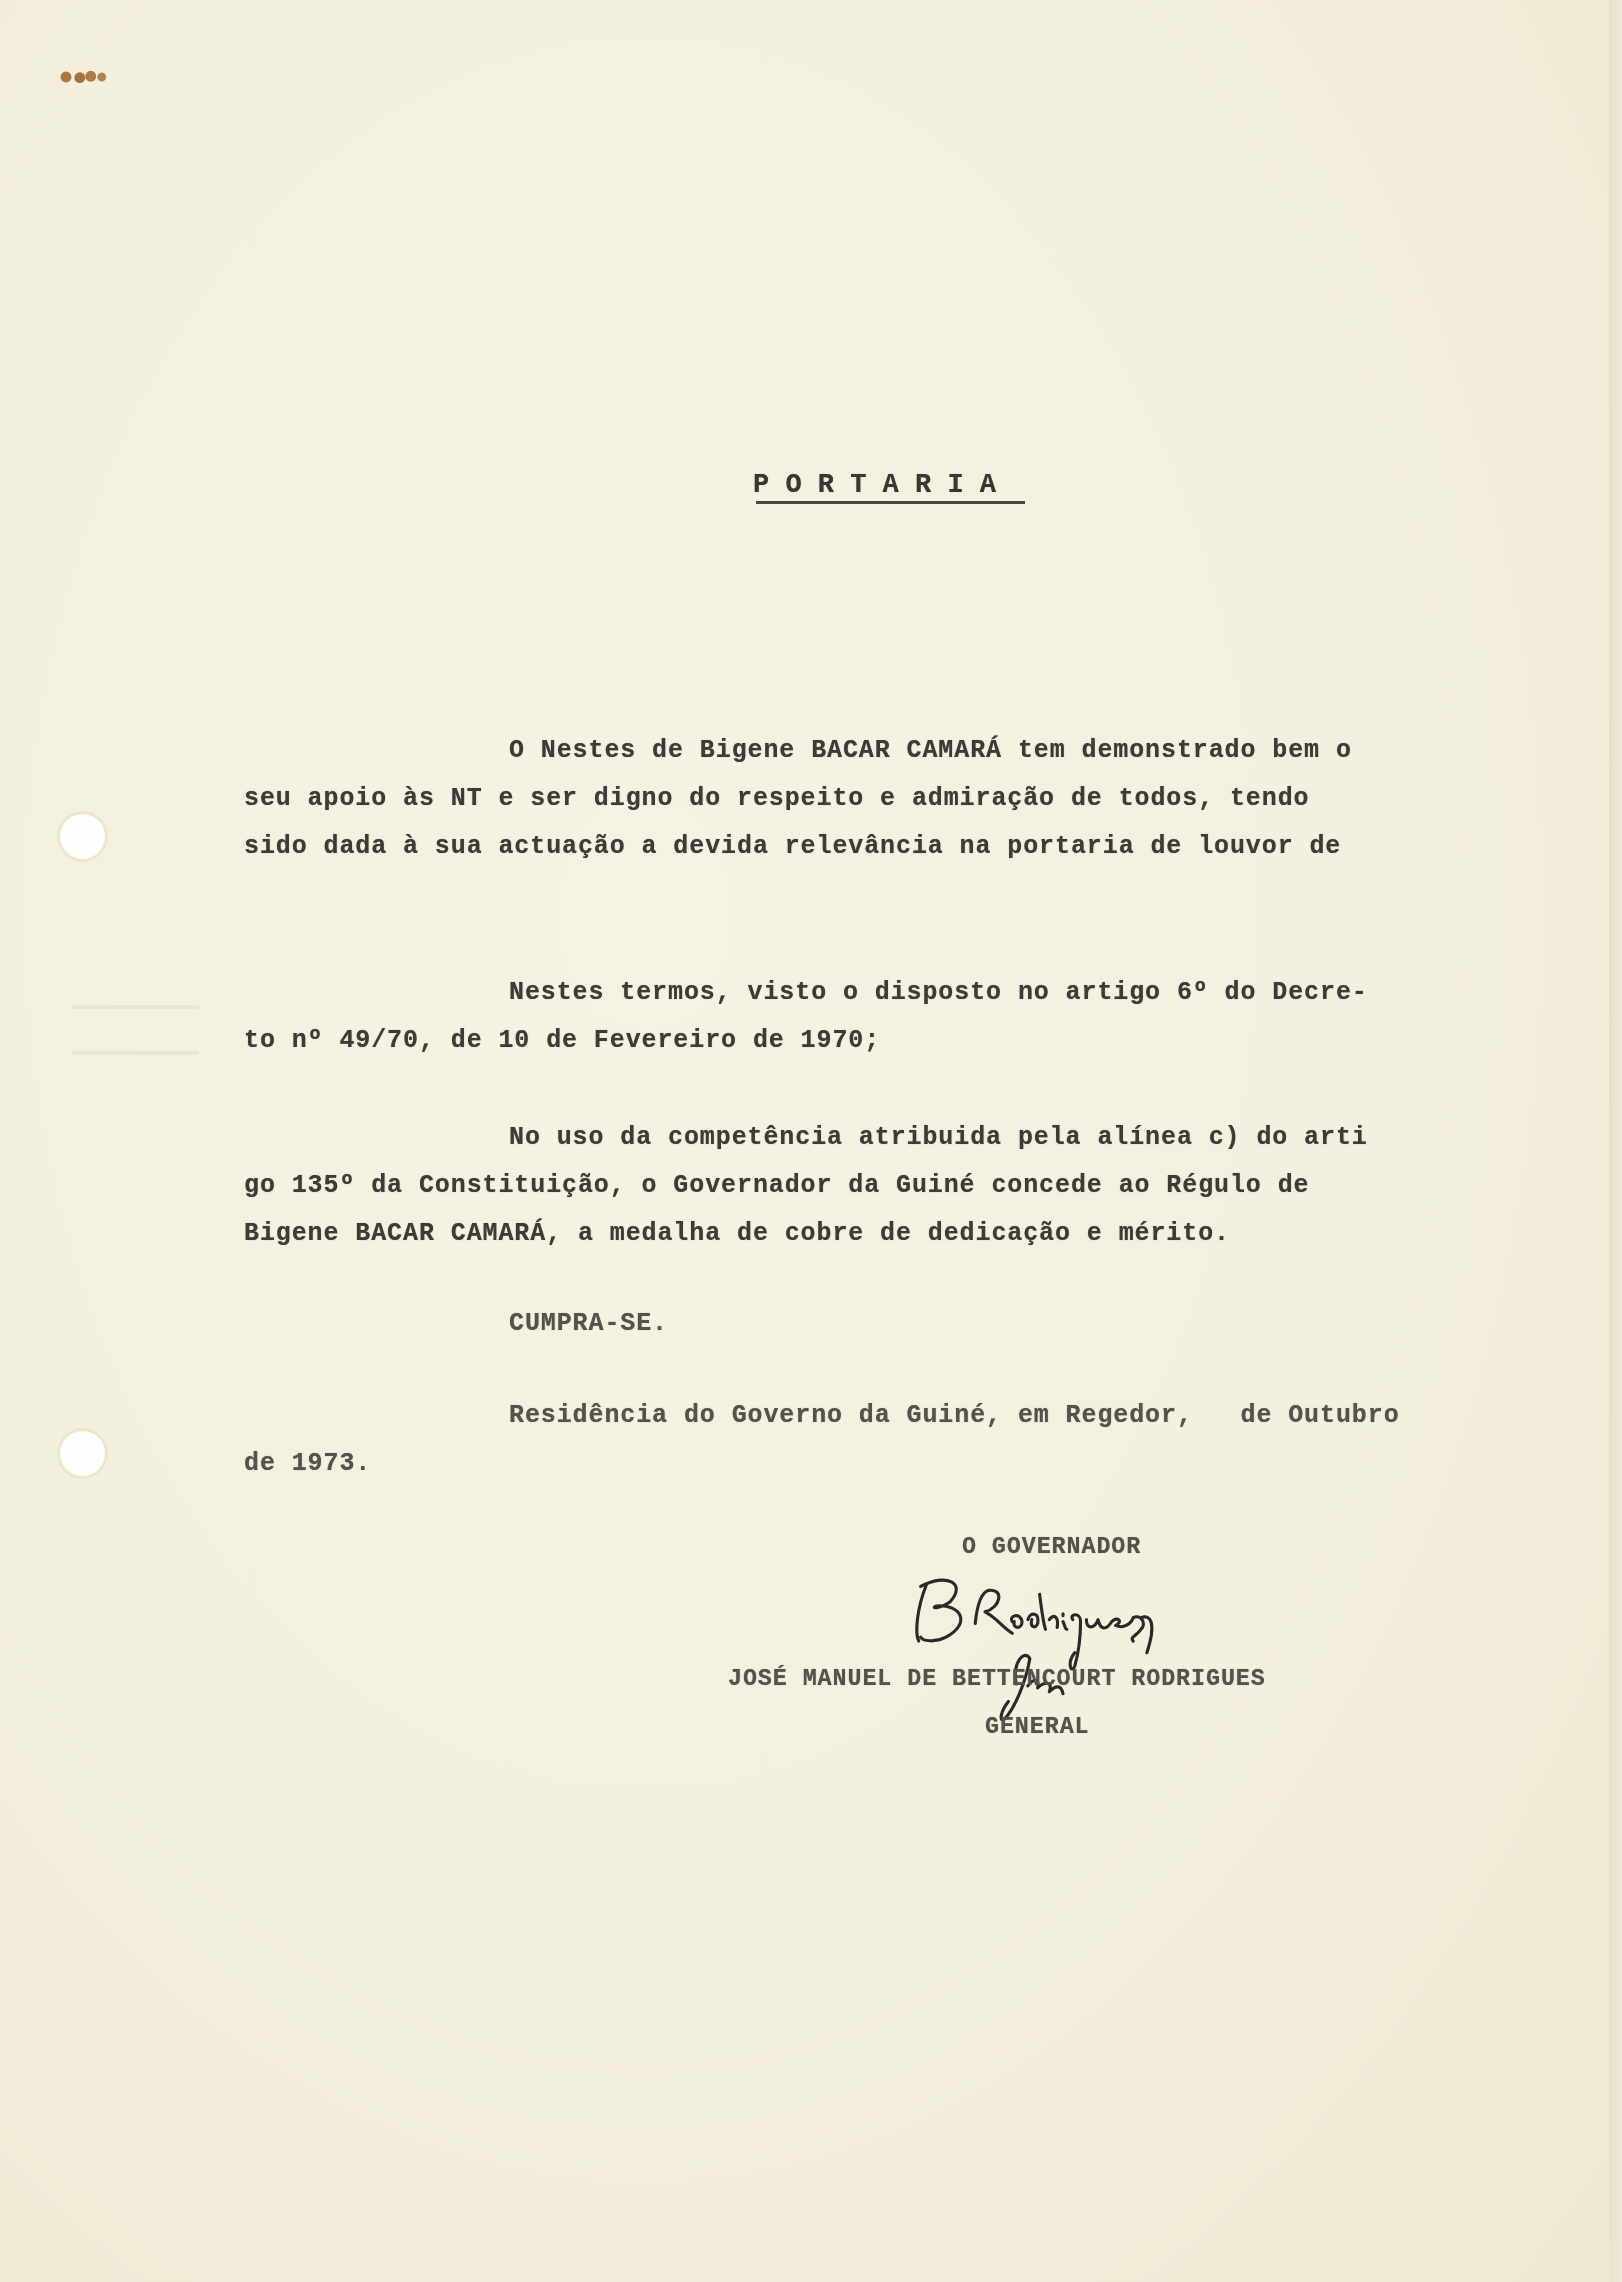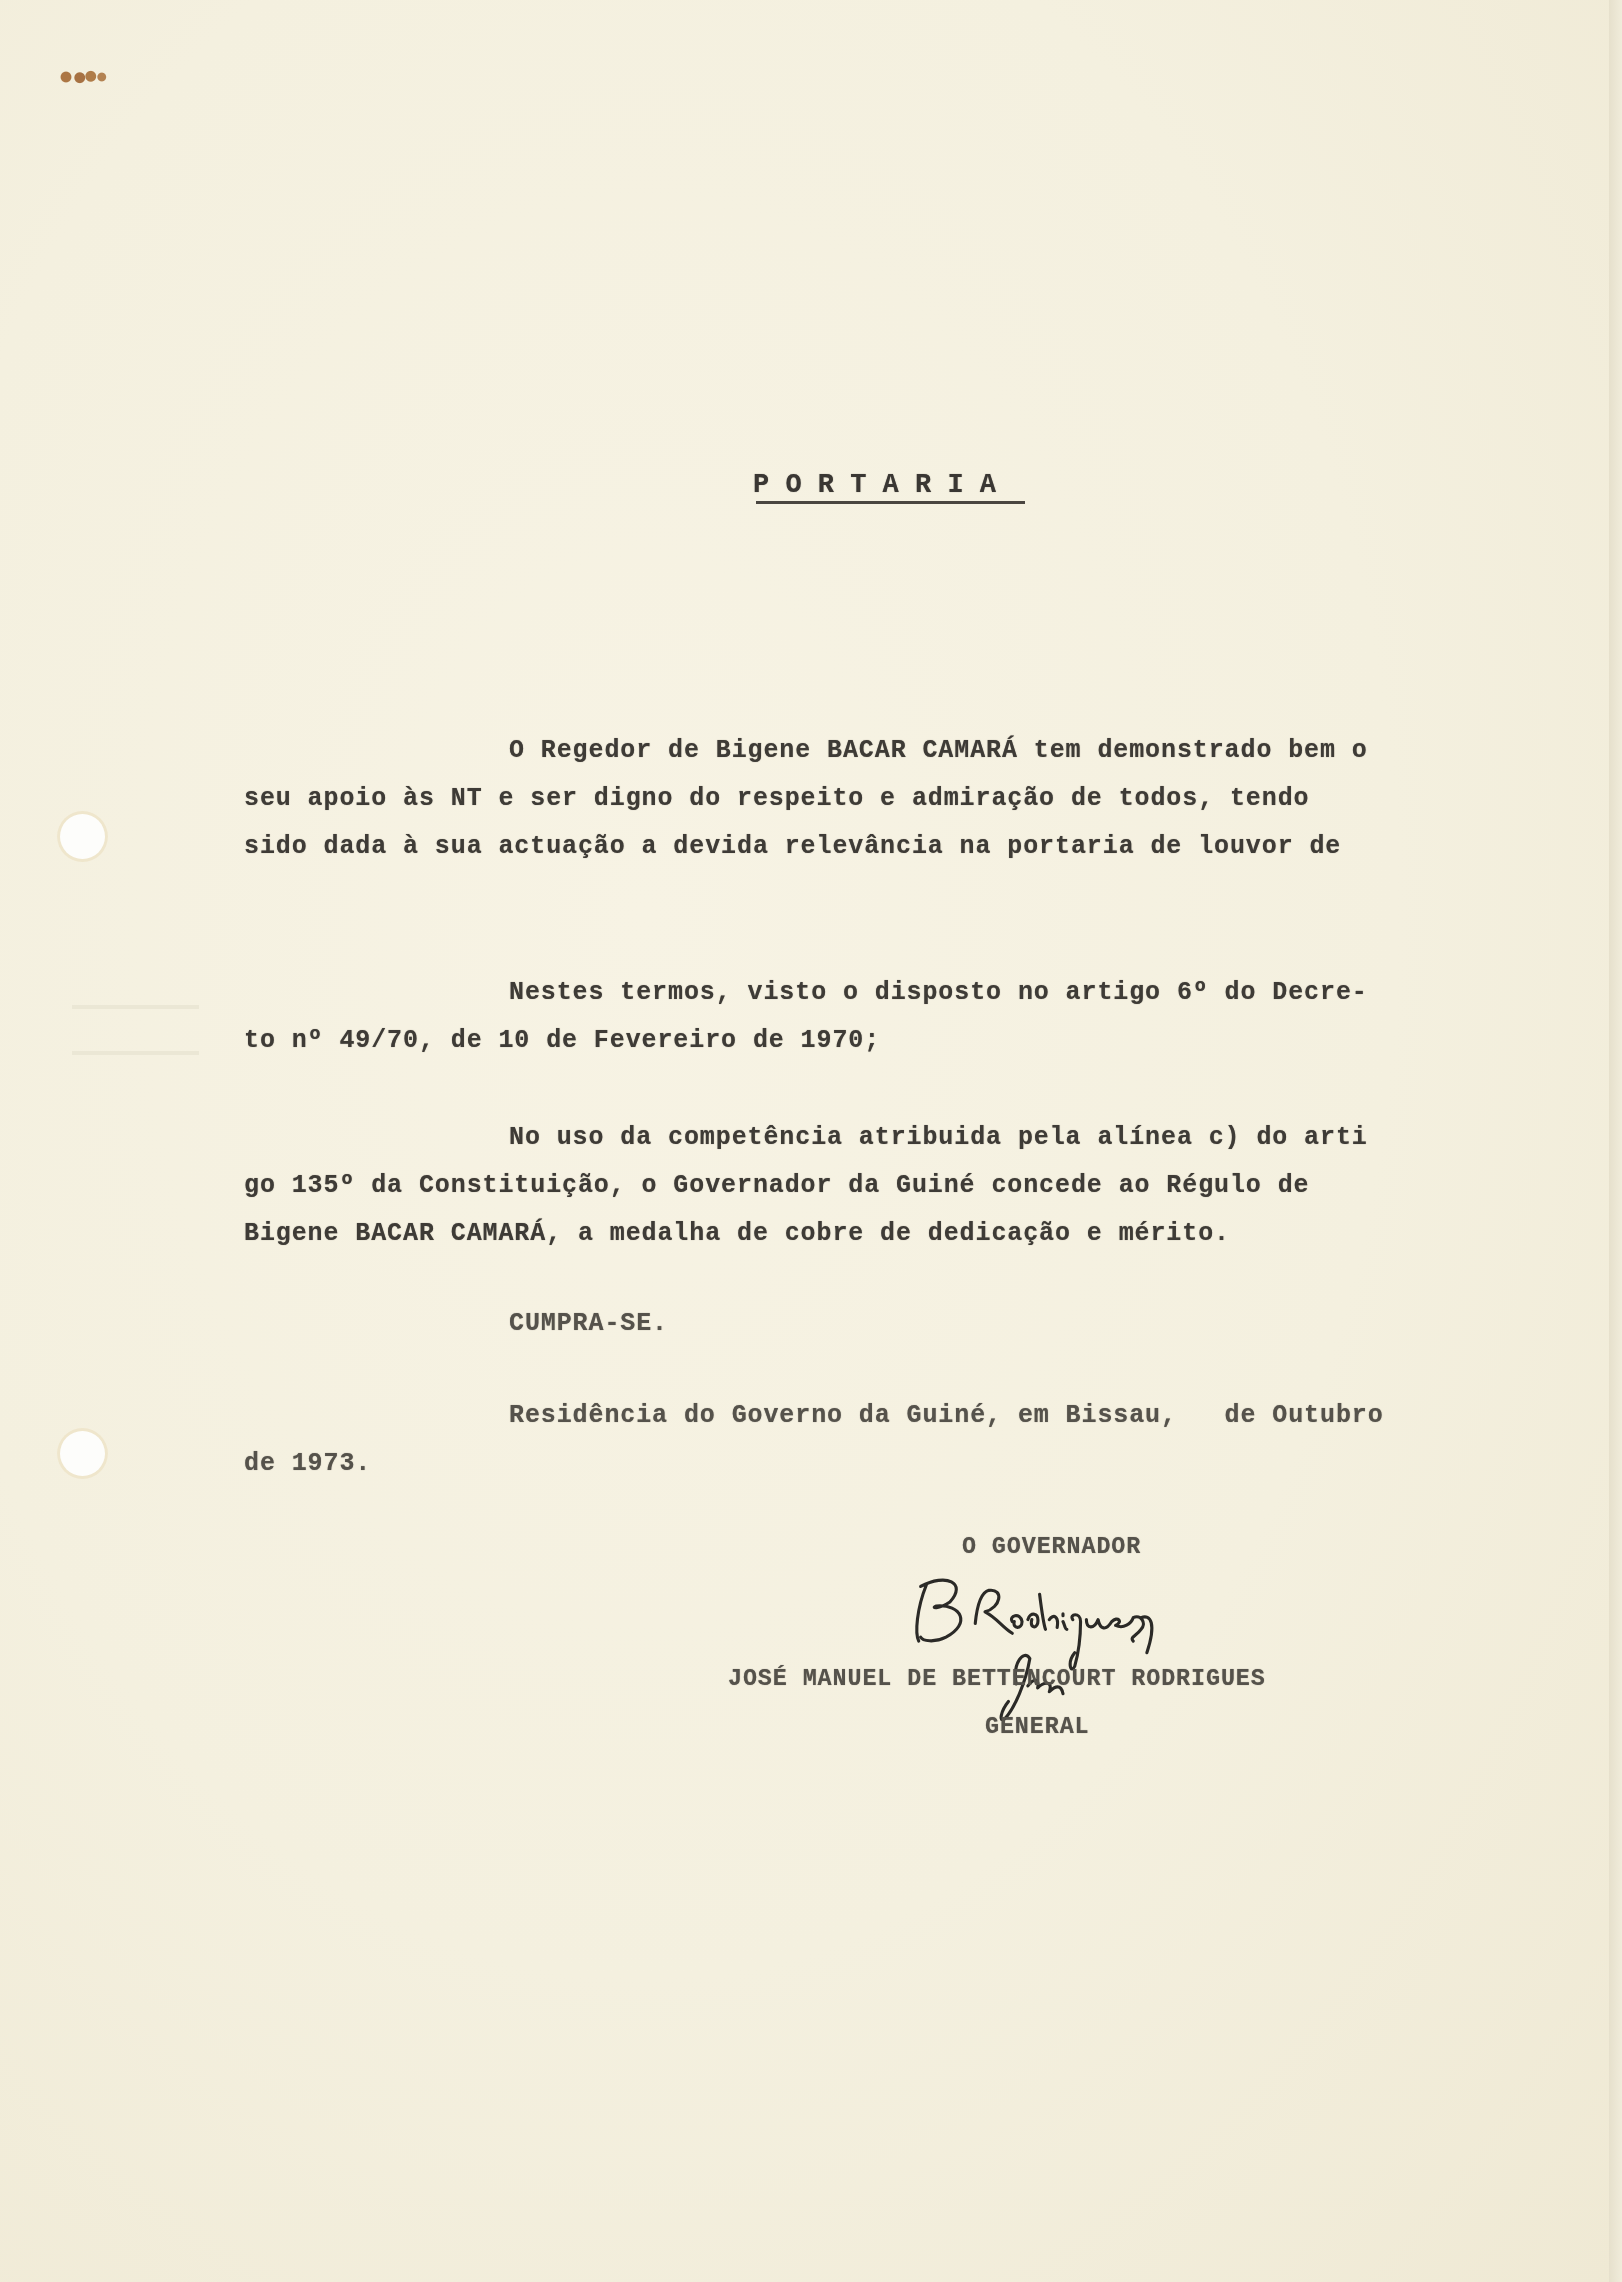--- a/index.html
+++ b/index.html
@@ -64,39 +64,39 @@
   <div class="stain"></div>
   <div class="punch" style="left:60px; top:814px;"></div>
   <div class="punch" style="left:60px; top:1431px;"></div>
   <div class="ghost" style="left:72px; top:1005px; width:127px;"></div>
   <div class="ghost" style="left:72px; top:1051px; width:127px;"></div>
 
   <div class="title">P O R T A R I A</div>
   <div class="title-underline"></div>
 
   <div>
-    <div class="t" style="left:509px; top:736px;">O Regedor de Bigene BACAR CAMARÁ tem demonstrado bem o</div>
+    <div class="t" style="left:509px; top:736px;">O Nestes de Bigene BACAR CAMARÁ tem demonstrado bem o</div>
     <div class="t" style="left:244px; top:784px;">seu apoio às NT e ser digno do respeito e admiração de todos, tendo</div>
     <div class="t" style="left:244px; top:832px;">sido dada à sua actuação a devida relevância na portaria de louvor de</div>
   </div>
 
   <div>
     <div class="t" style="left:509px; top:978px;font-family:Liberation Mono, monospace;">Nestes termos, visto o disposto no artigo 6º do Decre-</div>
     <div class="t" style="left:244px; top:1026px;">to nº 49/70, de 10 de Fevereiro de 1970;</div>
   </div>
 
   <div>
     <div class="t" style="left:509px; top:1123px;">No uso da competência atribuida pela alínea c) do arti</div>
     <div class="t" style="left:244px; top:1171px;">go 135º da Constituição, o Governador da Guiné concede ao Régulo de</div>
     <div class="t" style="left:244px; top:1219px;">Bigene BACAR CAMARÁ, a medalha de cobre de dedicação e mérito.</div>
   </div>
 
   <div class="t faded" style="left:509px; top:1309px;">CUMPRA-SE.</div>
 
-  <div class="t faded" style="left:509px; top:1401px;">Residência do Governo da Guiné, em Bissau,   de Outubro</div>
+  <div class="t faded" style="left:509px; top:1401px;">Residência do Governo da Guiné, em Regedor,   de Outubro</div>
   <div class="t faded" style="left:244px; top:1449px;">de 1973.</div>
 
   <div class="sig-block">
     <div class="t faded" style="left:962px; top:1533px;">O GOVERNADOR</div>
     <svg class="signature" viewBox="0 0 360 160">
       <g fill="none" stroke="#2b2a27" stroke-width="3.2" stroke-linecap="round" stroke-linejoin="round">
 
         <path d="M20 20 C 10 45, 8 70, 12 78 M14 22 C 40 8, 62 18, 44 38 C 32 46, 24 44, 30 42 C 56 40, 66 60, 40 74 C 28 80, 16 78, 14 74"></path>
 
         <path d="M70 60 C 72 40, 76 28, 84 26 C 100 24, 96 44, 80 48 C 92 54, 98 64, 108 70"></path>

